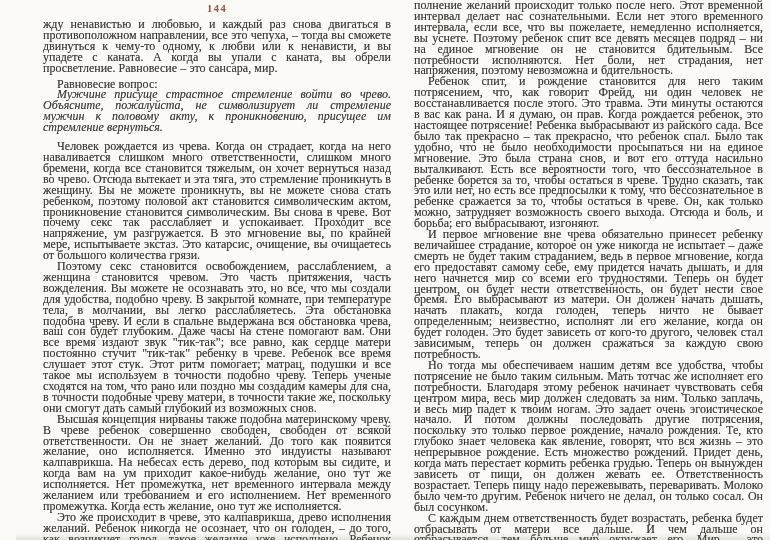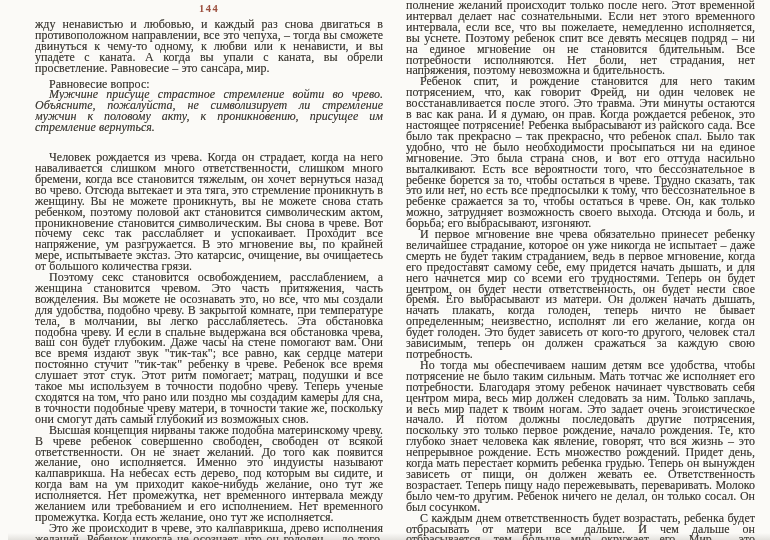--- a/index.html
+++ b/index.html
@@ -9,21 +9,21 @@
   body {
     width: 770px;
     height: 540px;
     background: #fbfaf7;
     overflow: hidden;
     position: relative;
     font-family: "Liberation Serif", "DejaVu Serif", serif;
   }
   .spread {
     position: absolute;
-    top: 0; left: 8px;
+    top: 0; left: 16px;
     width: 682px; height: 540px;
   }
   .page {
     position: absolute;
     top: 0;
     height: 540px;
     overflow: hidden;
   }
   .page-left  { left: 27px;  width: 348px; }
   .page-right { left: 398px; width: 349px; }
@@ -44,21 +44,21 @@
     text-align: justify;
     text-indent: 14px;
     color: #3e3b35;
     text-shadow: 0 0 0.5px rgba(62,59,53,0.55);
     word-spacing: 0.2px;
   }
   .para.noindent { text-indent: 0; }
   .para.qhead { margin-top: 5px; }
   .para.italic {
     font-style: italic;
-    margin-bottom: 19px;
+    margin-bottom: 8px;
   }
   .bottom-shadow {
     position: absolute;
     left: 0; bottom: 0;
     width: 770px; height: 7px;
     background: linear-gradient(to bottom, rgba(120,115,105,0) 0%, rgba(120,115,105,0.18) 100%);
     pointer-events: none;
   }
 </style>
 </head>

